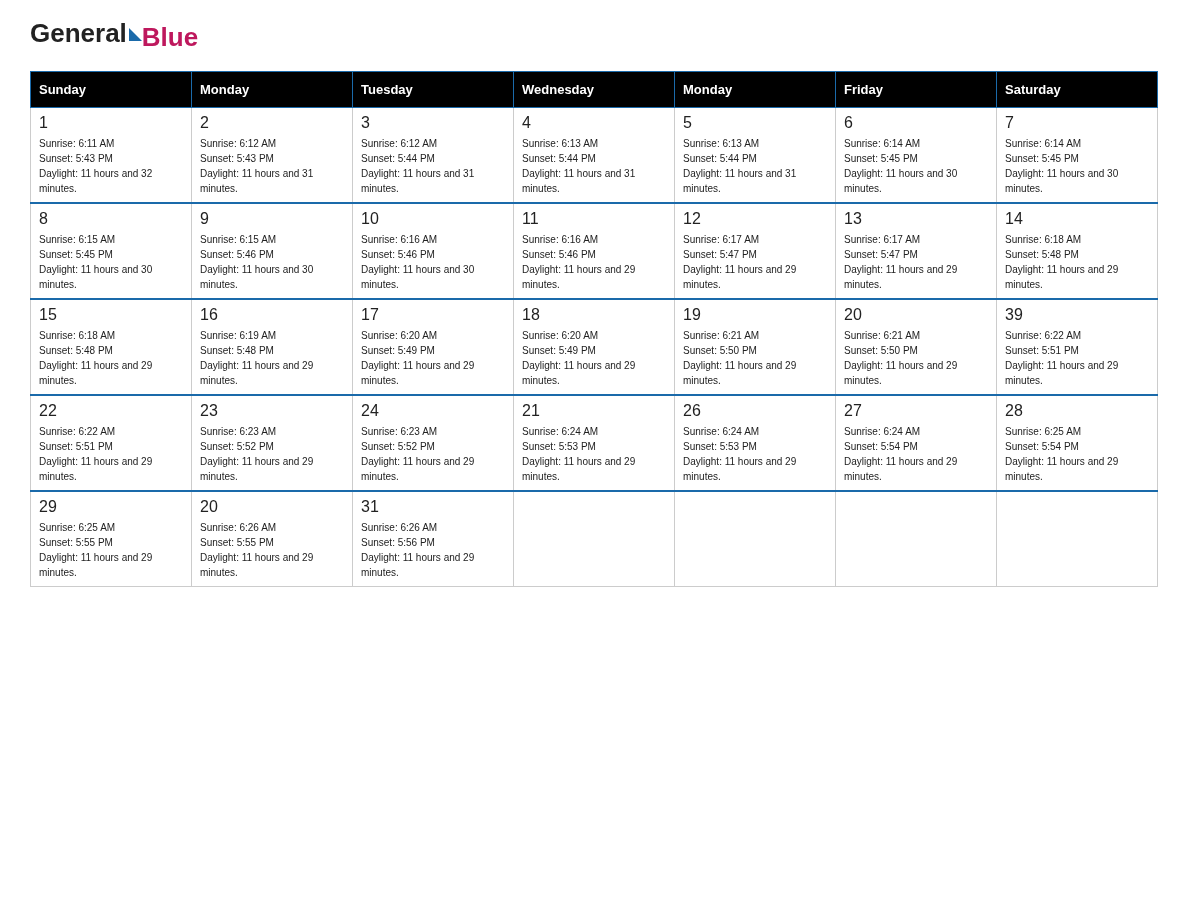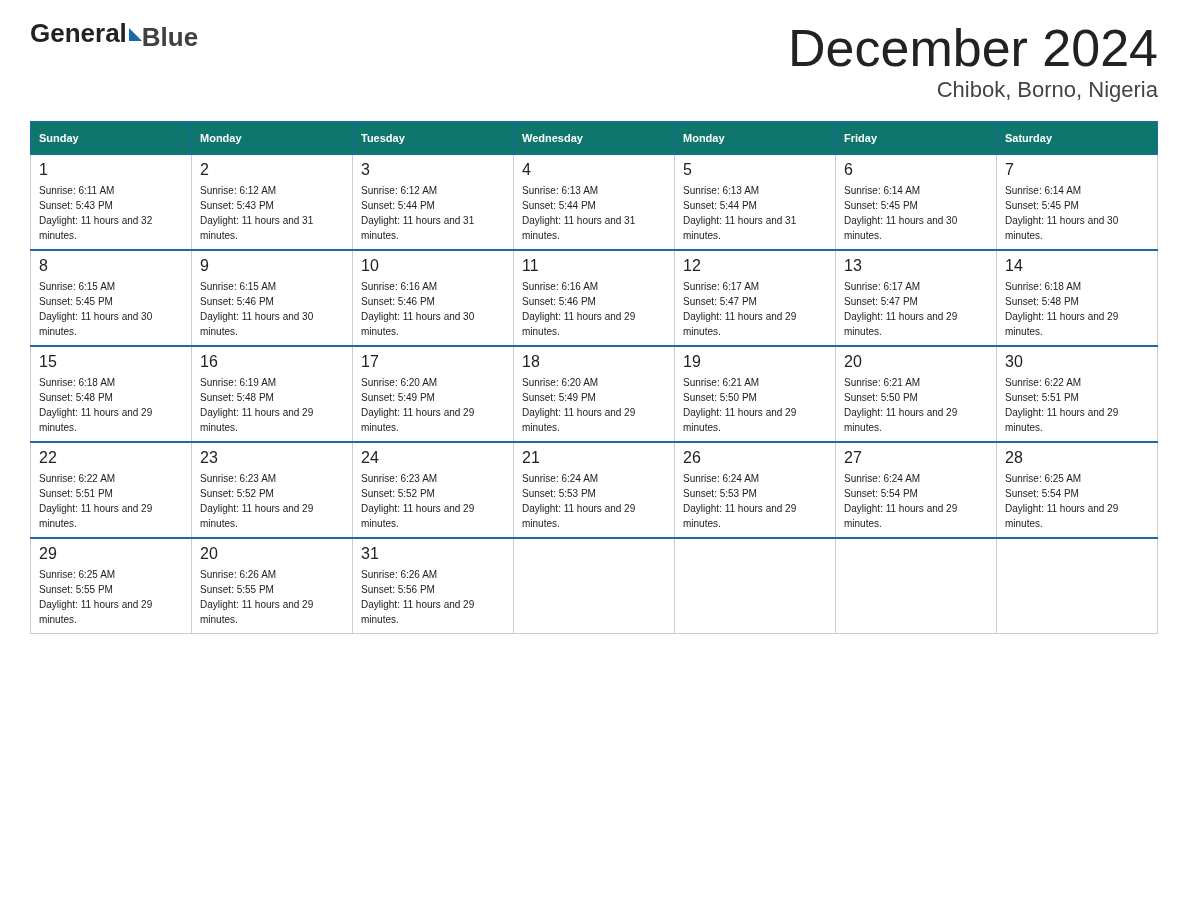--- a/index.html
+++ b/index.html
@@ -35,21 +35,21 @@
       display: inline-block;
       width: 0;
       height: 0;
       border-left: 13px solid #1a6aaa;
       border-top: 13px solid transparent;
       border-bottom: 0px solid transparent;
       margin-left: 2px;
       margin-bottom: -2px;
     }
     .logo-blue {
-      color: #404040;
+      color: #be185d;
       font-size: 26px;
       font-weight: bold;
       margin-top: 2px;
     }
     .title-block {
       text-align: right;
     }
     .month-title {
       font-size: 52px;
       font-weight: normal;
@@ -60,23 +60,23 @@
       font-size: 22px;
       color: #444;
       font-weight: normal;
     }
     .calendar-table {
       width: 100%;
       border-collapse: collapse;
       border: 1px solid #aaa;
     }
     .calendar-table th {
-      background-color: #0f766e;
+      background-color: #000000;
       color: #fff;
-      font-size: 11px;
+      font-size: 13px;
       font-weight: bold;
       padding: 10px 8px;
       text-align: left;
       border: 1px solid #1a6aaa;
     }
     .calendar-table td {
       vertical-align: top;
       border: 1px solid #ccc;
       padding: 6px 8px;
       width: calc(100% / 7);
@@ -106,24 +106,20 @@
 </head>
 <body>
 
 <div class="header">
   <div class="logo">
     <div class="logo-text">
       <span class="logo-general">General</span>
       <span class="logo-arrow"></span>
     </div>
     <span class="logo-blue">Blue</span>
-  </div>
-  <div class="title-block">
-    <div class="month-title">December 2024</div>
-    <div class="location-title">Chibok, Borno, Nigeria</div>
   </div>
 </div>
 
 <table class="calendar-table">
   <thead>
     <tr id="header-row">
         <th>Sunday</th>
         <th>Monday</th>
         <th>Tuesday</th>
         <th>Wednesday</th>
@@ -212,21 +208,21 @@
         </td>
         <td>
           <span class="day-number">19</span>
           <div class="day-info">Sunrise: 6:21 AM<br>Sunset: 5:50 PM<br>Daylight: 11 hours and 29 minutes.</div>
         </td>
         <td>
           <span class="day-number">20</span>
           <div class="day-info">Sunrise: 6:21 AM<br>Sunset: 5:50 PM<br>Daylight: 11 hours and 29 minutes.</div>
         </td>
         <td>
-          <span class="day-number">30</span>
+          <span class="day-number">39</span>
           <div class="day-info">Sunrise: 6:22 AM<br>Sunset: 5:51 PM<br>Daylight: 11 hours and 29 minutes.</div>
         </td>
       </tr>
       <tr class="row-divider">
         <td>
           <span class="day-number">22</span>
           <div class="day-info">Sunrise: 6:22 AM<br>Sunset: 5:51 PM<br>Daylight: 11 hours and 29 minutes.</div>
         </td>
         <td>
           <span class="day-number">23</span>

